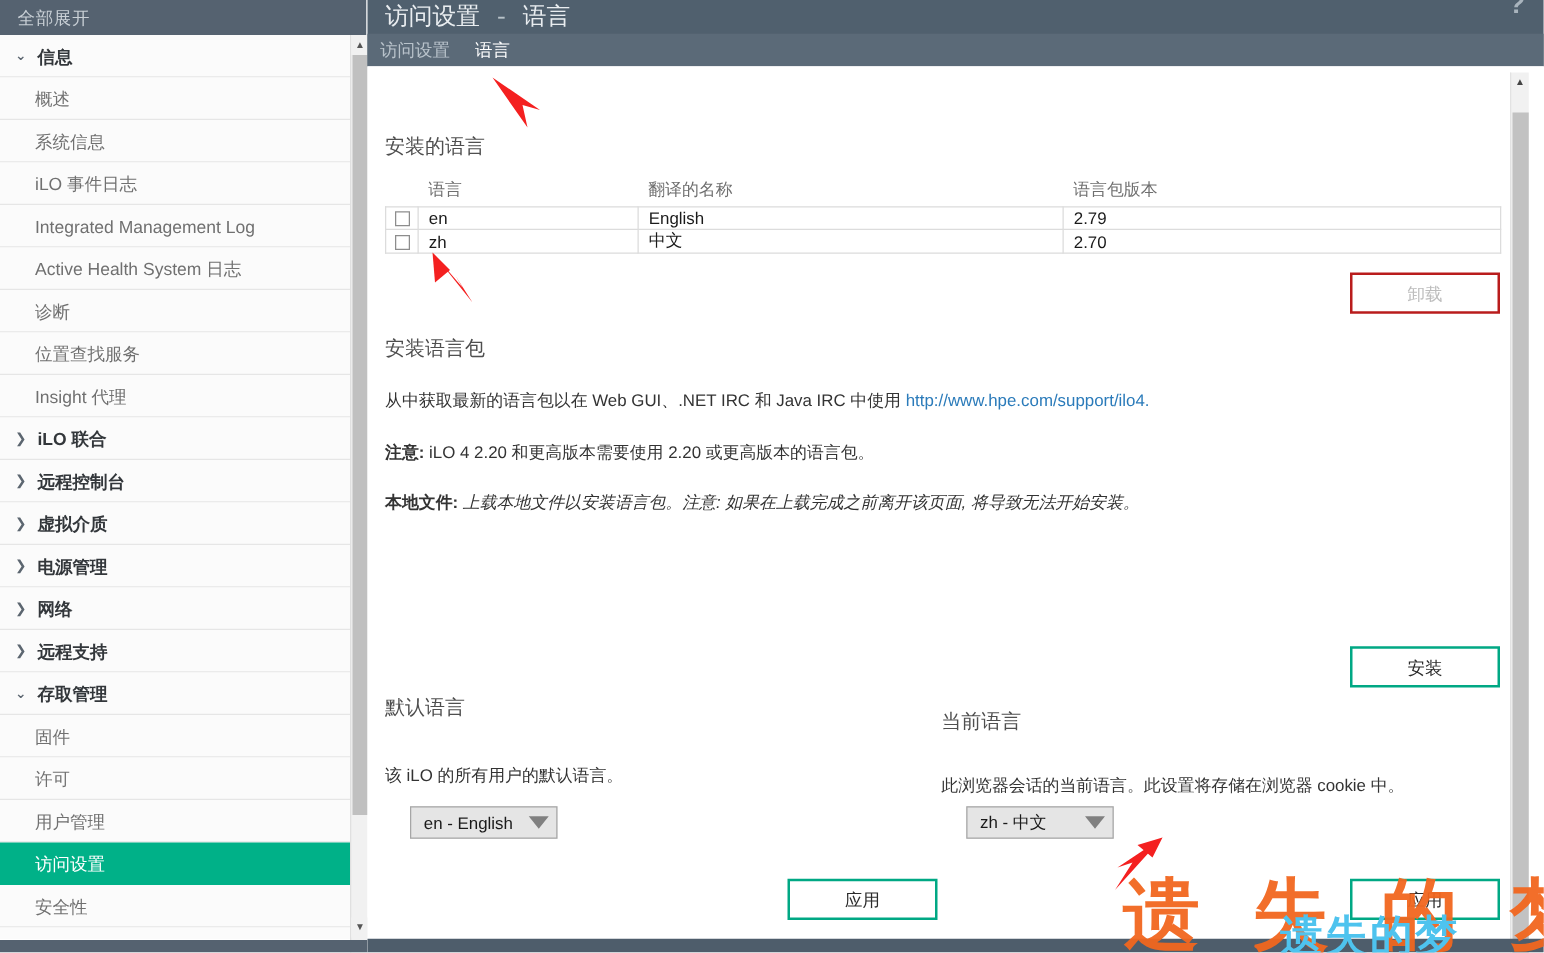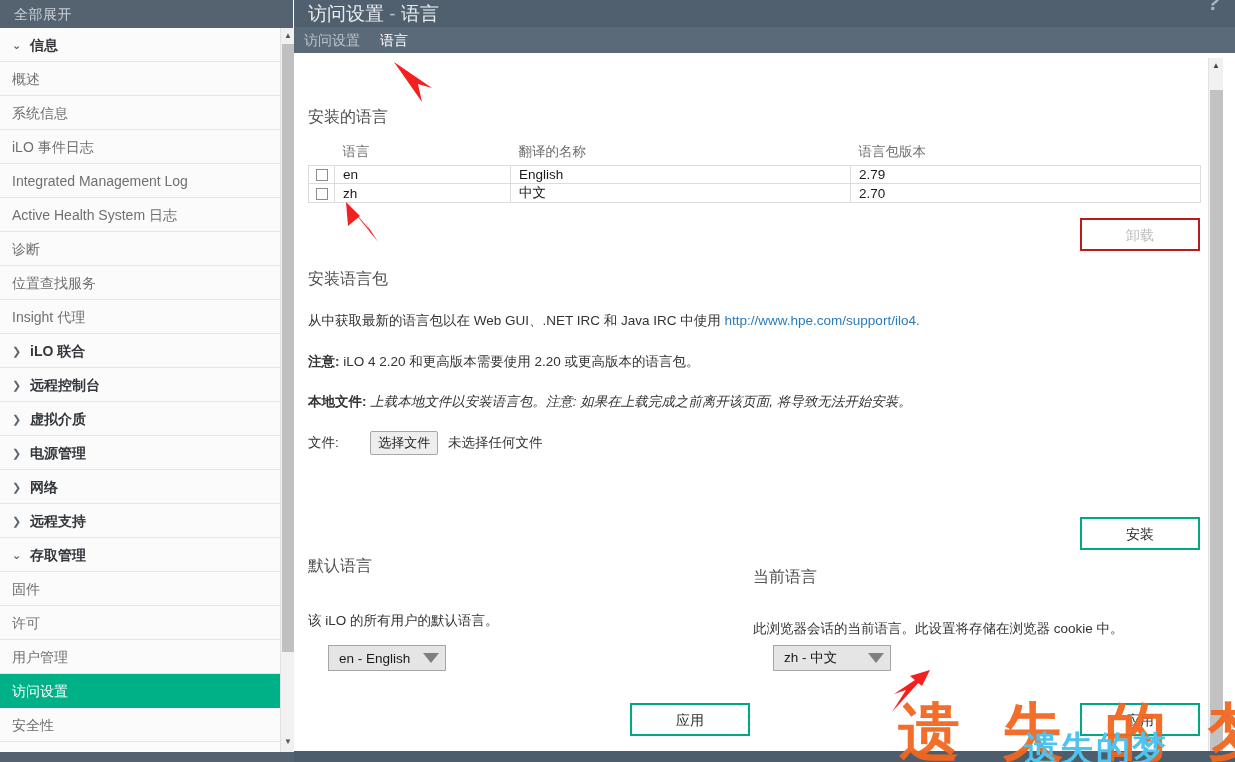--- a/index.html
+++ b/index.html
@@ -39,21 +39,21 @@
     height: 723px;
     overflow: hidden;
     background: #fbfbfb;
   }
   .nav-item {
     height: 34px;
     line-height: 34px;
     border-bottom: 1px solid #e6e6e6;
     font-size: 14px;
     color: #707070;
-    padding-left: 12px;
+    padding-left: 28px;
     white-space: nowrap;
     background: #fbfbfb;
     position: relative;
   }
   .nav-item.group {
     color: #33373b;
     font-weight: bold;
     padding-left: 30px;
   }
   .nav-item.group .chev {
@@ -106,20 +106,21 @@
     width: 941px; height: 53px;
     background: #50606e;
   }
   #page-title {
     position: absolute;
     left: 14px; top: 1px;
     font-size: 19px;
     color: #e9edf0;
     line-height: 26px;
     white-space: nowrap;
+    font-family: Liberation Mono, monospace;
   }
   #page-title .tl-dim { color: #b8c2c9; }
   #help-icon {
     position: absolute;
     right: 15px; top: -10px;
     color: #a9b4bd;
     font-size: 22px;
     font-weight: bold;
   }
   #tabbar {
@@ -408,26 +409,20 @@
       </div>
 
       <div class="body-text" style="left:14px; top:300px;">
         <b>注意:</b><span> iLO 4 2.20 和更高版本需要使用 2.20 或更高版本的语言包。</span>
       </div>
 
       <div class="body-text" style="left:14px; top:340px;">
         <b>本地文件:</b><i> 上载本地文件以安装语言包。注意: 如果在上载完成之前离开该页面, 将导致无法开始安装。</i>
       </div>
 
-      <div class="file-row">
-        <span>文件:</span>
-        <span style="display:inline-block;width:24px"></span>
-        <span class="file-btn">选择文件</span>
-        <span>未选择任何文件</span>
-      </div>
 
       <div class="btn btn-green" style="left:786px; top:464px; width:120px; height:33px;">安装</div>
 
       <div class="sec-title" style="left:14px; top:503px;">默认语言</div>
       <div class="body-text" style="left:14px; top:559px;">该 iLO 的所有用户的默认语言。</div>
       <div class="sel" style="left:14px; top:592px; width:118px;">
         <span>en - English</span>
         <span class="caret"></span>
       </div>
 

